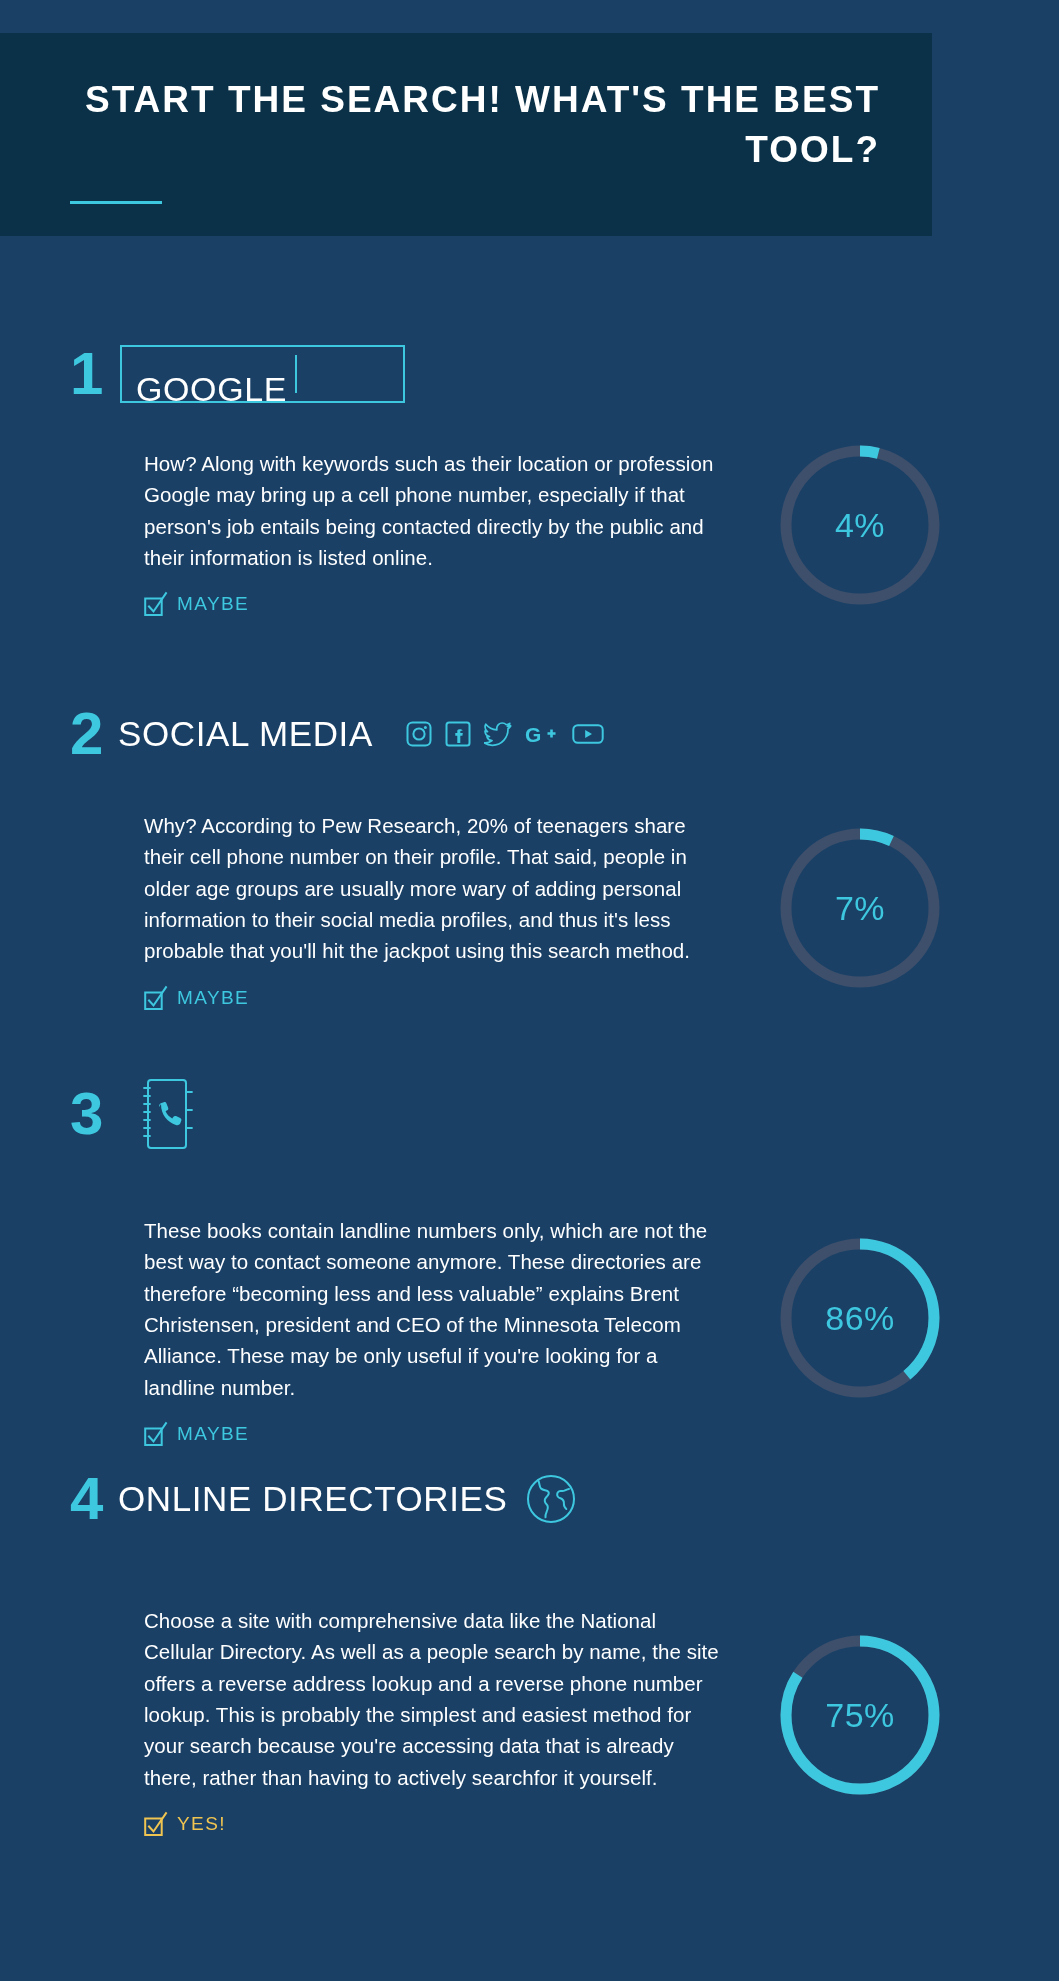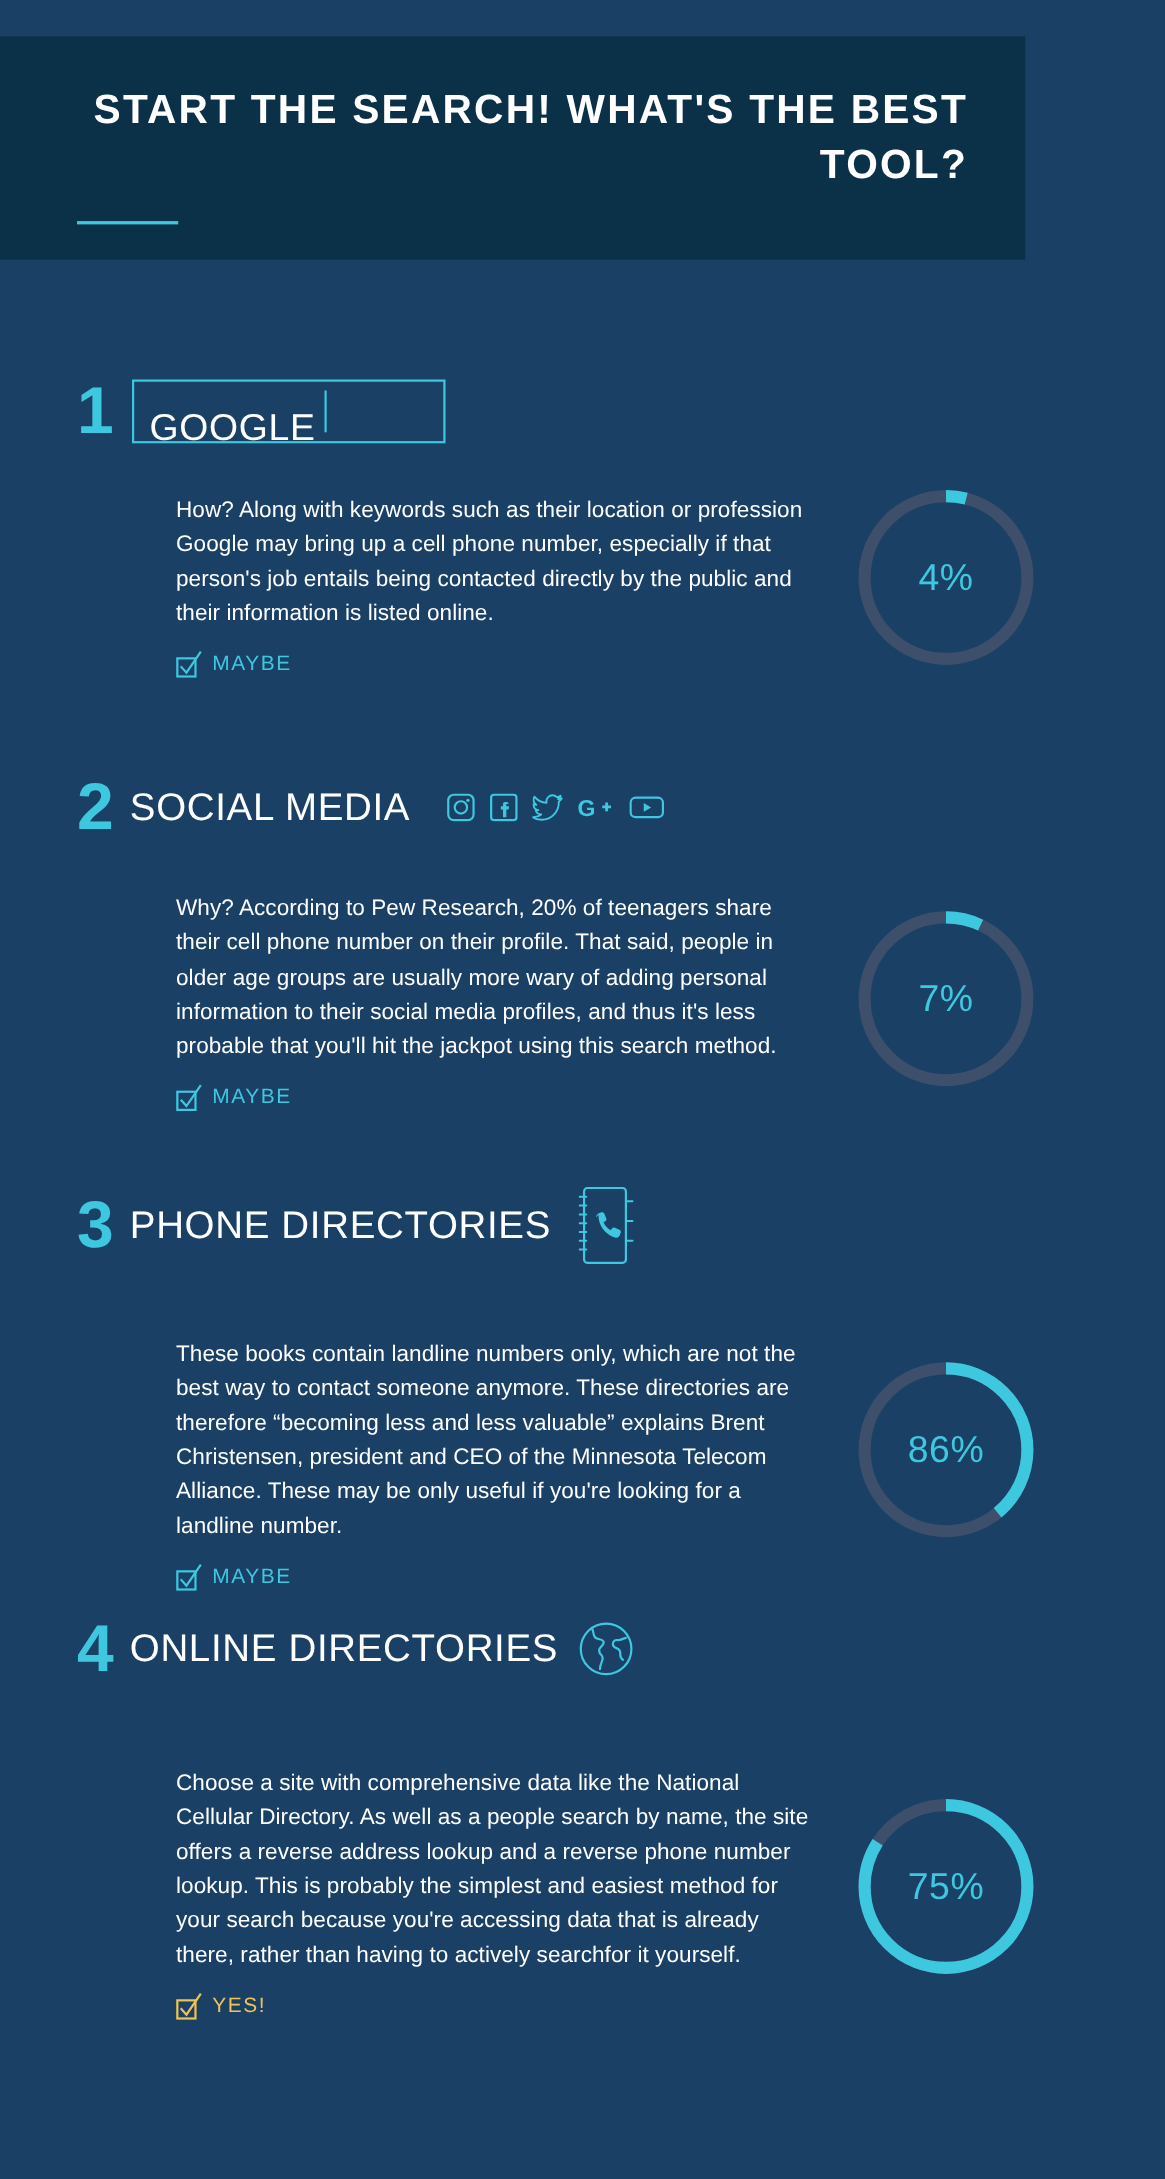--- a/index.html
+++ b/index.html
@@ -119,21 +119,21 @@
     display: inline-block;
     width: 2px;
     height: 38px;
     background: #3ec8e0;
     margin-left: 8px;
   }
 
   
   .sec-body {
     position: absolute;
-    left: 160px;
+    left: 144px;
     width: 580px;
   }
   .sb-1 { top: 108px; }
   .sb-2 { top: 110px; }
   .sb-3 { top: 135px; }
   .sb-4 { top: 140px; }
 
   .sec-para {
     color: #ffffff;
     font-size: 20.5px;
@@ -284,21 +284,20 @@
         <circle cx="90" cy="90" r="74" fill="none" stroke="#3d4f6b" stroke-width="11"></circle>
         <circle cx="90" cy="90" r="74" fill="none" stroke="#3ec8e0" stroke-width="11" stroke-dasharray="32.5 432.5" transform="rotate(-90 90 90)"></circle>
       </svg>
       <div class="donut-label">7%</div>
     </div>
   </div>
 
   <div class="section sec-3">
     <div class="sec-headrow">
       <div class="sec-num">3</div>
-      <div class="sec-title">PHONE DIRECTORIES</div>
 
       <svg class="title-icon" width="62" height="76" viewBox="0 0 62 76">
         <rect x="12" y="4" width="38" height="68" rx="3" fill="none" stroke="#3ec8e0" stroke-width="2"></rect>
         <path d="M8 12h6 M8 20h6 M8 28h6 M8 36h6 M8 44h6 M8 52h6 M8 60h6" stroke="#3ec8e0" stroke-width="1.8" stroke-linecap="round"></path>
         <path d="M50 16h6 M50 34h6 M50 52h6" stroke="#3ec8e0" stroke-width="1.8" stroke-linecap="round"></path>
         <path d="M25 28c0 11 6.5 18 15 21 2 .7 3.8-.4 4.4-2l.9-2.4c.4-1.1-.1-2.2-1.2-2.7l-4.1-1.8c-1-.45-2.1-.1-2.7.8l-1 1.5c-3.2-1.7-5.3-3.9-6.7-7.2l1.6-.9c.95-.55 1.35-1.65.95-2.65l-1.7-4.2c-.45-1.1-1.55-1.65-2.65-1.3l-2.4.8c-1.6.55-2.6 2.3-2.3 3.95z" fill="#3ec8e0"></path>
       </svg>
     </div>
 
     <div class="sec-body sb-3">

